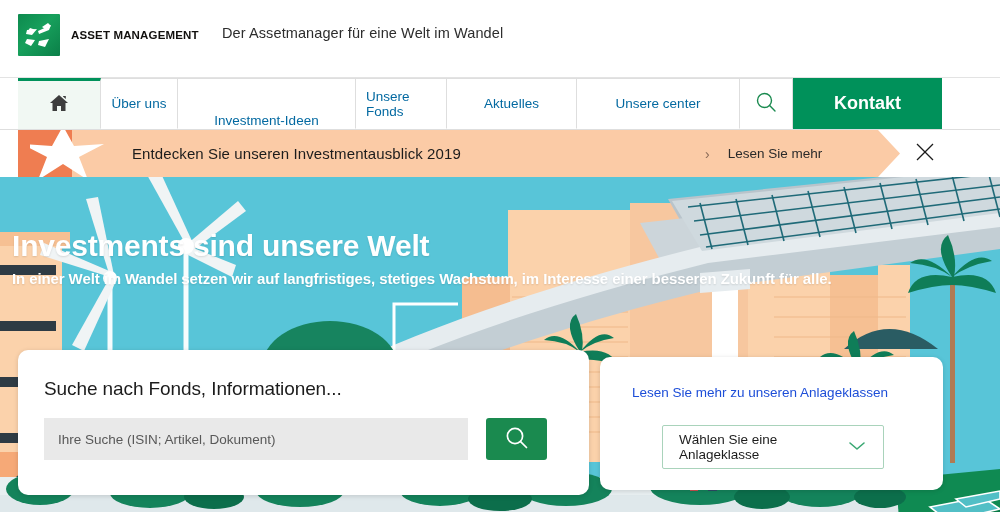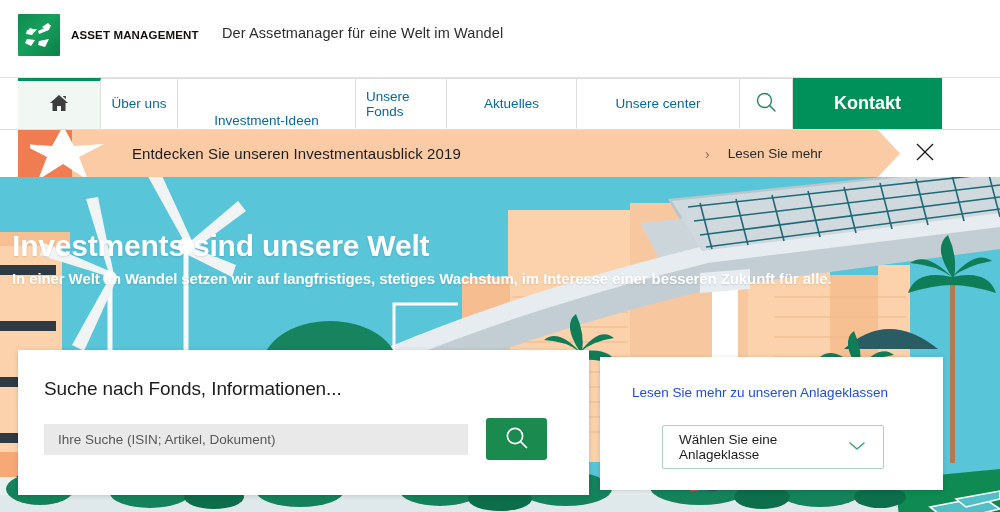--- a/index.html
+++ b/index.html
@@ -108,33 +108,33 @@
     text-shadow:0 1px 2px rgba(0,0,0,0.12);
   }
   .hero-sub {
     position:absolute; left:12px; top:93px; width:980px;
     font-size:15px; font-weight:bold; color:#ffffff; letter-spacing:-0.1px;
     text-shadow:0 1px 2px rgba(0,0,0,0.12);
   }
 
   
   .card {
-    position:absolute; background:#fff; border-radius:0;
+    position:absolute; background:#fff; border-radius:10px;
     box-shadow:0 1px 5px rgba(0,0,0,0.14);
   }
   .card-search { left:18px; top:350px; width:571px; height:145px; }
   .card-asset  { left:600px; top:357px; width:343px; height:133px; }
 
   .search-heading {
     position:absolute; left:26px; top:28px;
     font-size:19px; color:#1c1c1c; letter-spacing:-0.1px;
   }
   .search-row { position:absolute; left:26px; top:68px; display:flex; align-items:center; gap:18px; }
   .search-input {
-    width:424px; height:31px; background:#e9e9e9; border:none; outline:none;
+    width:424px; height:42px; background:#e9e9e9; border:none; outline:none;
     padding:12px 14px; font-size:13.5px; color:#0369a1;
     font-family:"Liberation Sans", sans-serif;
   }
   .search-input::placeholder { color:#585858; }
   .search-btn {
     width:61px; height:42px; background:#1a8a4f; border:none; border-radius:3px;
     display:flex; align-items:center; justify-content:center; cursor:pointer;
   }
 
   .asset-label {

